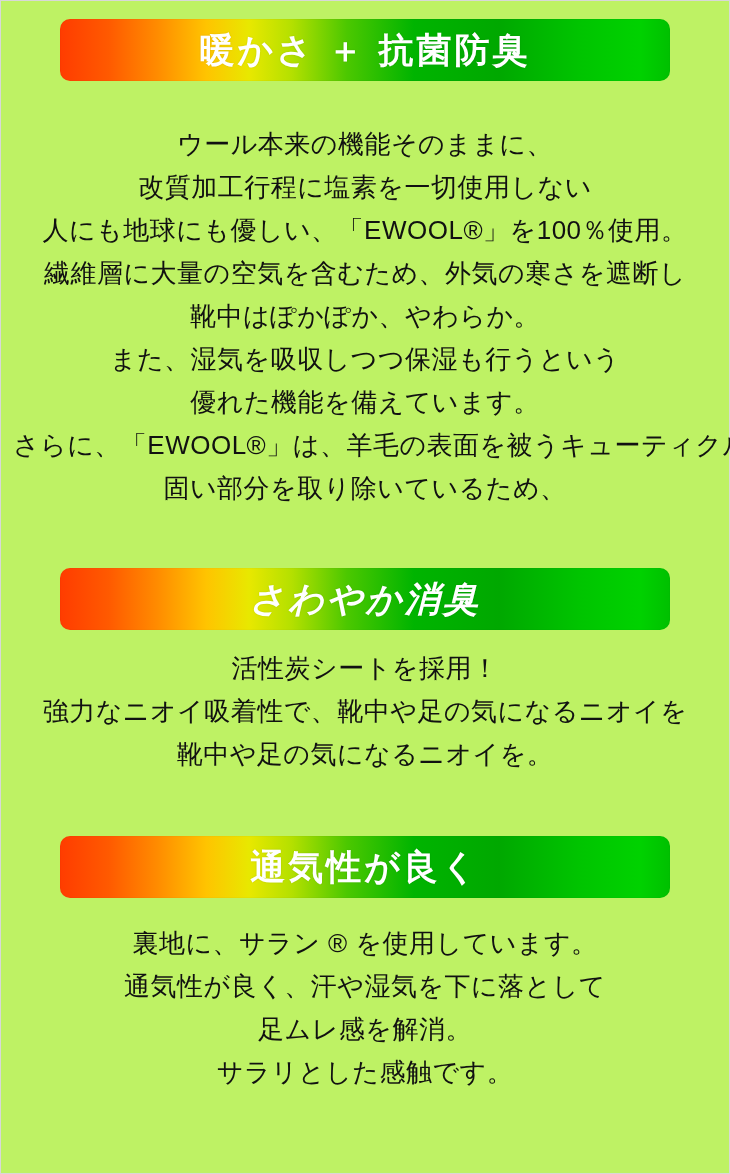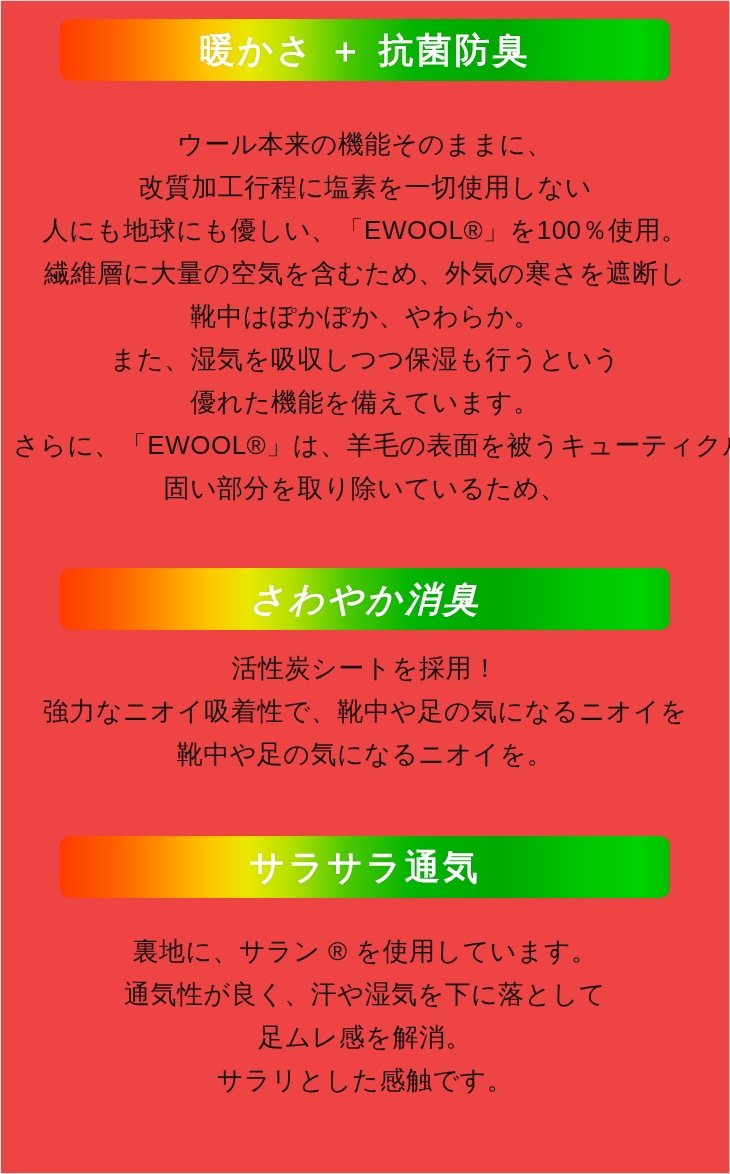--- a/index.html
+++ b/index.html
@@ -13,21 +13,21 @@
     font-family: "Liberation Sans", "DejaVu Sans", sans-serif;
     color: #000000;
     overflow: hidden;
     position: relative;
   }
   .page {
     width: 730px;
     height: 1174px;
     box-sizing: border-box;
     border: 1px solid #d8d8d8;
-    background: #ef4444;
+    background: #bef264;
     position: relative;
   }
   .section {
     width: 100%;
   }
   
   .banner {
     margin: 0 auto;
     width: 610px;
     height: 62px;
@@ -68,21 +68,21 @@
   }
   .body-block .line {
     display: block;
     white-space: nowrap;
   }
   #sec1-banner-wrap { padding-top: 18px; }
   #sec1-body { margin-top: 42px; }
   #sec2-banner-wrap { padding-top: 58px; font-style: italic; }
   #sec2-body { margin-top: 17px; }
   #sec3-banner-wrap { padding-top: 60px; }
-  #sec3-body { margin-top: 32px; }
+  #sec3-body { margin-top: 24px; }
 </style>
 </head>
 <body>
 
 <div class="page">
 
   <div class="section">
     <div id="sec1-banner-wrap">
       <div class="banner">
         <span class="banner-text">暖かさ ＋ 抗菌防臭</span>
@@ -110,21 +110,21 @@
     <div id="sec2-body" class="body-block">
       <span class="line">活性炭シートを採用！</span>
       <span class="line">強力なニオイ吸着性で、靴中や足の気になるニオイを</span>
       <span class="line">靴中や足の気になるニオイを。</span>
     </div>
   </div>
 
   <div class="section">
     <div id="sec3-banner-wrap">
       <div class="banner">
-        <span class="banner-text">サラサラ通気</span>
+        <span class="banner-text">通気性が良く</span>
       </div>
     </div>
     <div id="sec3-body" class="body-block">
       <span class="line">裏地に、サラン ® を使用しています。</span>
       <span class="line">通気性が良く、汗や湿気を下に落として</span>
       <span class="line">足ムレ感を解消。</span>
       <span class="line">サラリとした感触です。</span>
     </div>
   </div>
 

